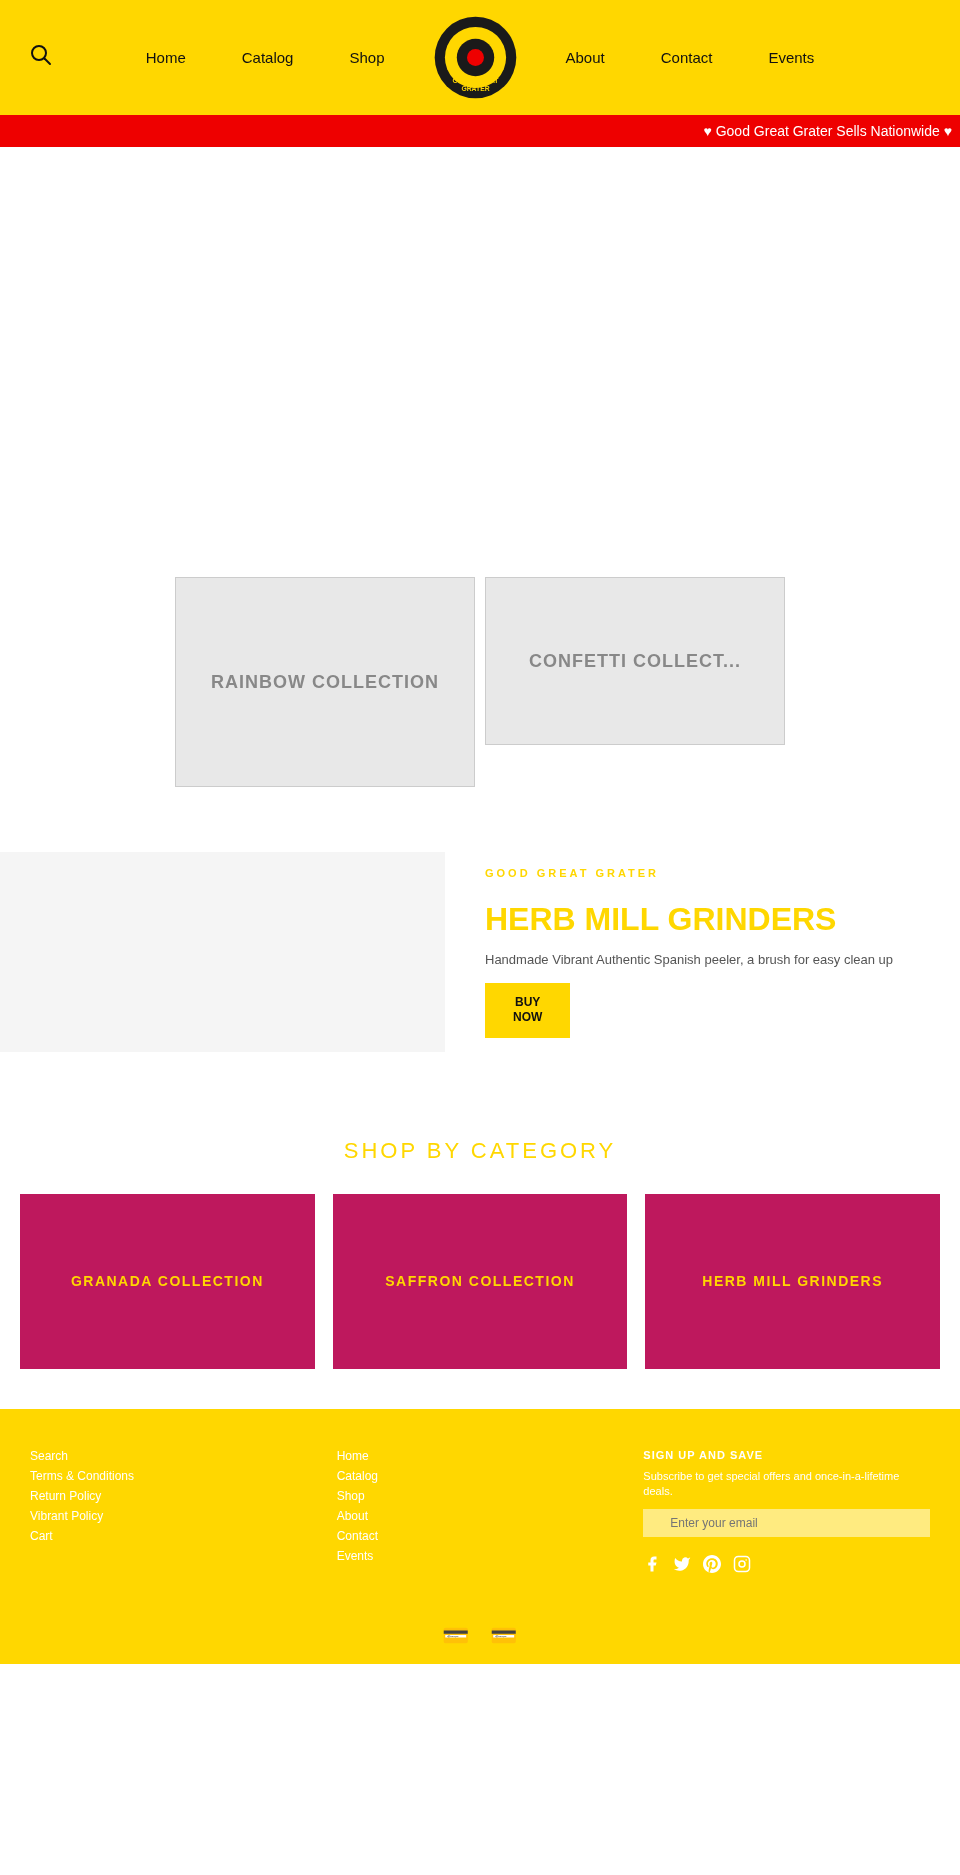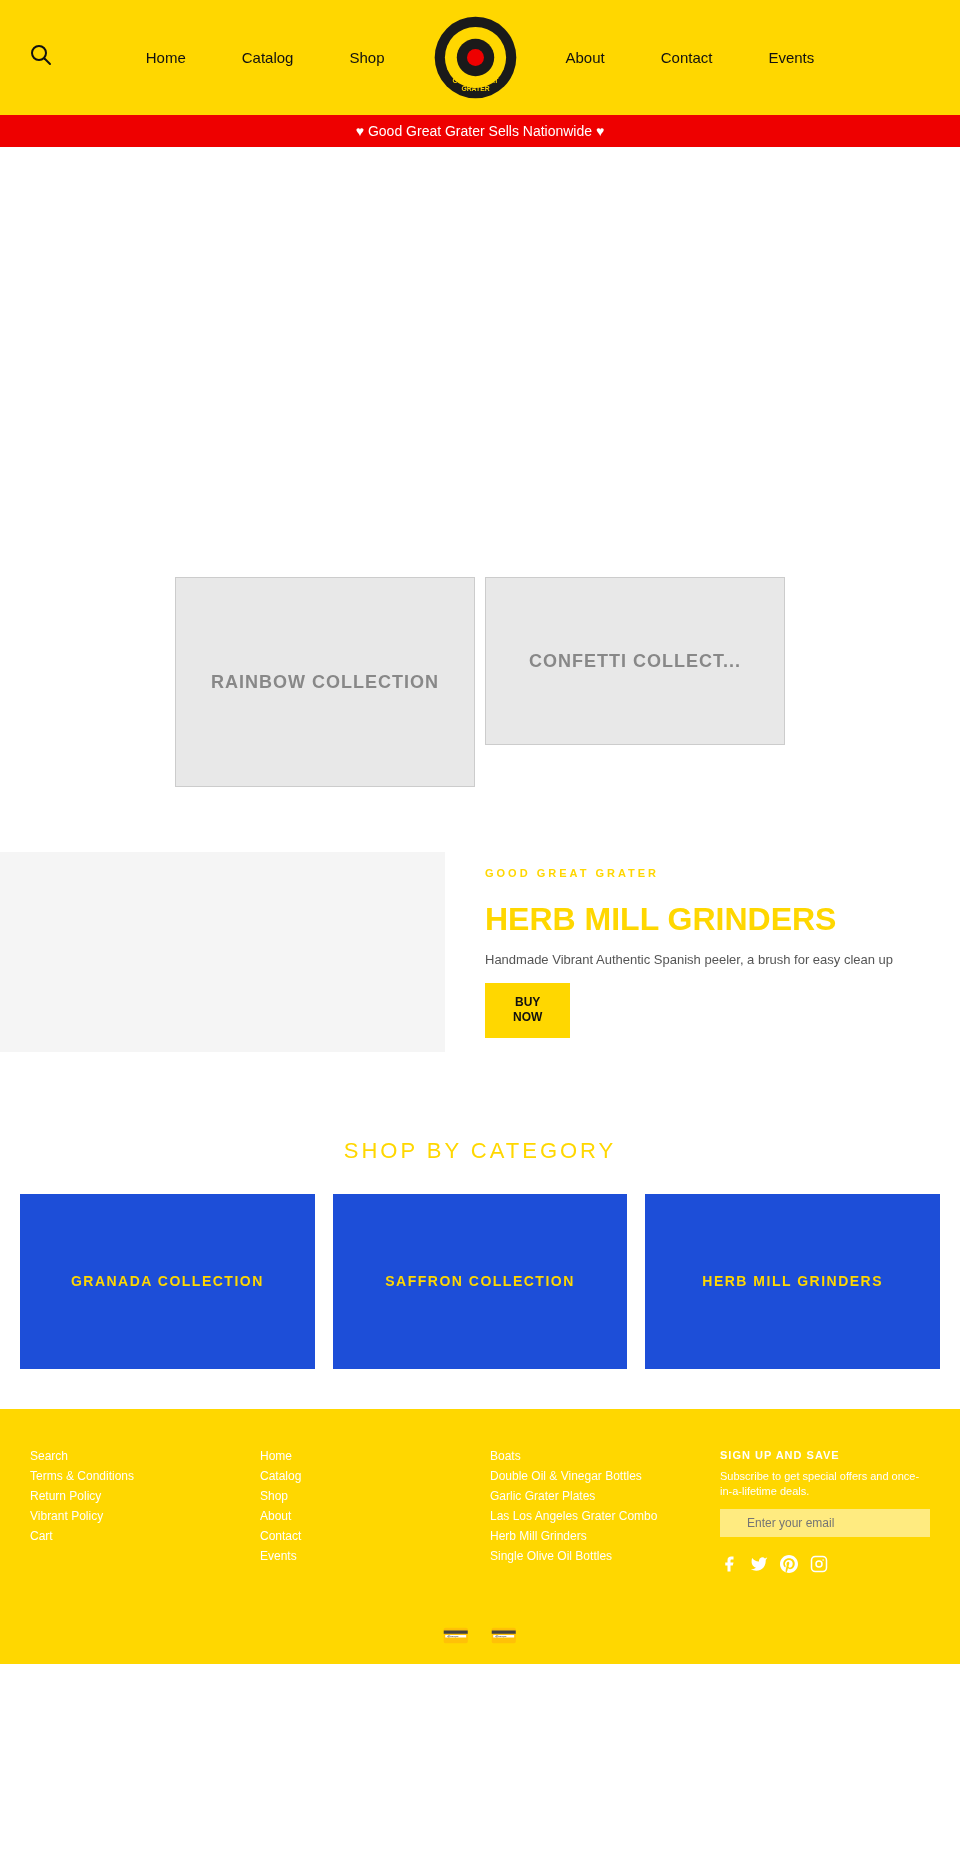--- a/index.html
+++ b/index.html
@@ -38,21 +38,21 @@
       display: flex;
       align-items: center;
       justify-content: center;
       padding: 0 20px;
     }
 
     
     .announcement-bar {
       background: #e00;
       color: #fff;
-      text-align: center;
+      text-align: right;
       padding: 8px;
       font-size: 14px;
       font-weight: 500;
     }
 
     
     .hero {
       background: #fff;
       height: 420px;
     }
@@ -156,21 +156,21 @@
       text-transform: uppercase;
       margin-bottom: 30px;
     }
     .category-grid {
       display: flex;
       gap: 18px;
       justify-content: center;
     }
     .category-card {
       flex: 1;
-      background: #1d4ed8;
+      background: #be185d;
       height: 175px;
       display: flex;
       align-items: center;
       justify-content: center;
       cursor: pointer;
       position: relative;
     }
     .category-card-label {
       color: #FFD700;
       font-size: 14px;
@@ -338,28 +338,20 @@
 
   <div class="footer-col">
     <a class="footer-link">Home</a>
     <a class="footer-link">Catalog</a>
     <a class="footer-link">Shop</a>
     <a class="footer-link">About</a>
     <a class="footer-link">Contact</a>
     <a class="footer-link">Events</a>
   </div>
 
-  <div class="footer-col">
-    <a class="footer-link">Boats</a>
-    <a class="footer-link">Double Oil &amp; Vinegar Bottles</a>
-    <a class="footer-link">Garlic Grater Plates</a>
-    <a class="footer-link">Las Los Angeles Grater Combo</a>
-    <a class="footer-link">Herb Mill Grinders</a>
-    <a class="footer-link">Single Olive Oil Bottles</a>
-  </div>
 
   <div class="footer-col">
     <div class="footer-signup-title">SIGN UP AND SAVE</div>
     <div class="footer-signup-desc">Subscribe to get special offers and once-in-a-lifetime deals.</div>
     <input type="email" class="footer-email-input" placeholder="Enter your email" style="">
     <div class="footer-social">
 
       <span class="social-icon">
         <svg width="18" height="18" viewBox="0 0 24 24" fill="white">
             <path d="M18 2h-3a5 5 0 0 0-5 5v3H7v4h3v8h4v-8h3l1-4h-4V7a1 1 0 0 1 1-1h3z"></path>

